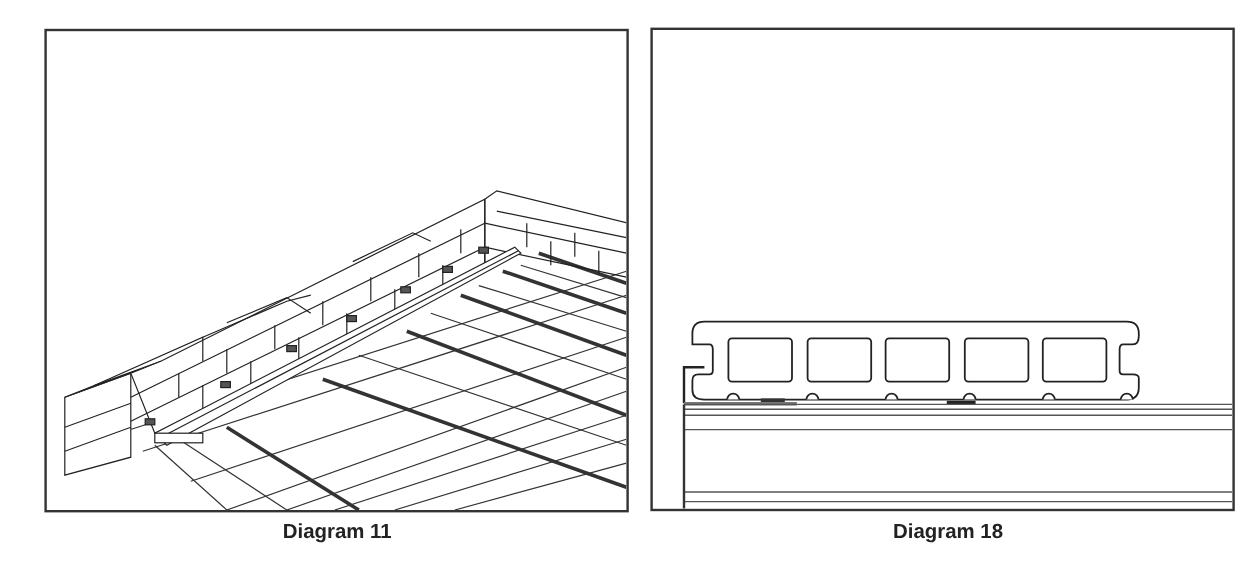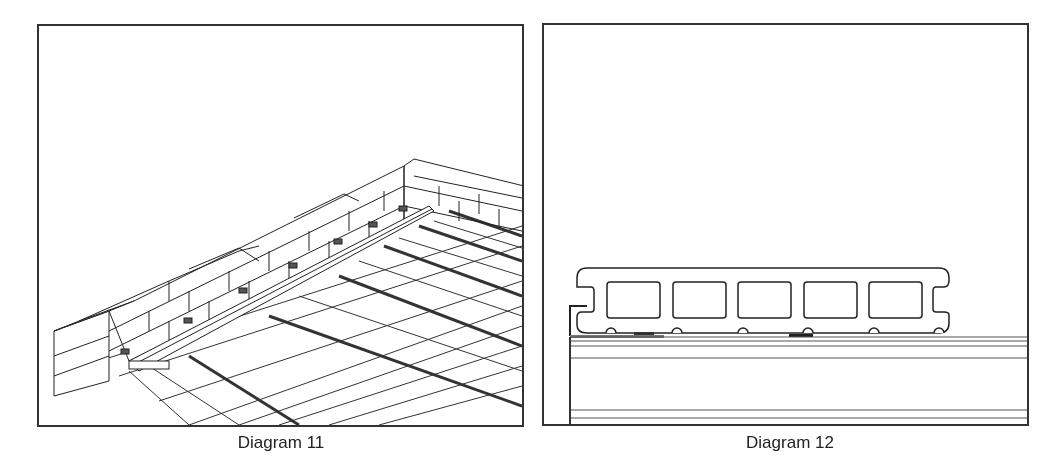--- a/index.html
+++ b/index.html
@@ -1,21 +1,21 @@
 <!DOCTYPE html>
 <html><head>
 <meta charset="utf-8">
 <style>
   html,body{margin:0;padding:0;background:#ffffff;}
   body{width:1048px;height:472px;position:relative;overflow:hidden;font-family:"Liberation Sans",sans-serif;}
   .panel{position:absolute;box-sizing:border-box;border:2px solid #333;background:#fff;overflow:hidden;}
   #p11{left:37px;top:24px;width:487px;height:403px;}
   #p12{left:542px;top:23px;width:487px;height:403px;}
   .panel svg{position:absolute;left:0;top:0;}
-  .caption{position:absolute;top:433px;font-weight:normal;font-size:17px;color:#222;text-align:center;width:200px;}
+  .caption{position:absolute;top:433px;font-weight:bold;font-size:17px;color:#222;text-align:center;width:200px;}
   #cap11{left:181px;}
   #cap12{left:690px;}
 </style>
 </head>
 <body>
 
 <div id="p11" class="panel">
   <svg width="483" height="399" viewBox="0 0 483 399" fill="none" stroke="#222" stroke-width="1">
 
     <g stroke="#333">
@@ -131,13 +131,13 @@
       <line x1="26" y1="321" x2="483" y2="321"></line>
       <line x1="26" y1="333" x2="483" y2="333"></line>
       <line x1="26" y1="385" x2="483" y2="385"></line>
       <line x1="26" y1="393" x2="483" y2="393"></line>
       <line x1="26" y1="312" x2="26" y2="399" stroke="#333" stroke-width="2"></line>
     </g>
   </svg>
 </div>
 
 <div id="cap11" class="caption">Diagram 11</div>
-<div id="cap12" class="caption">Diagram 12</div>
+<div id="cap12" class="caption">Diagram 18</div>
 
 </body></html>

